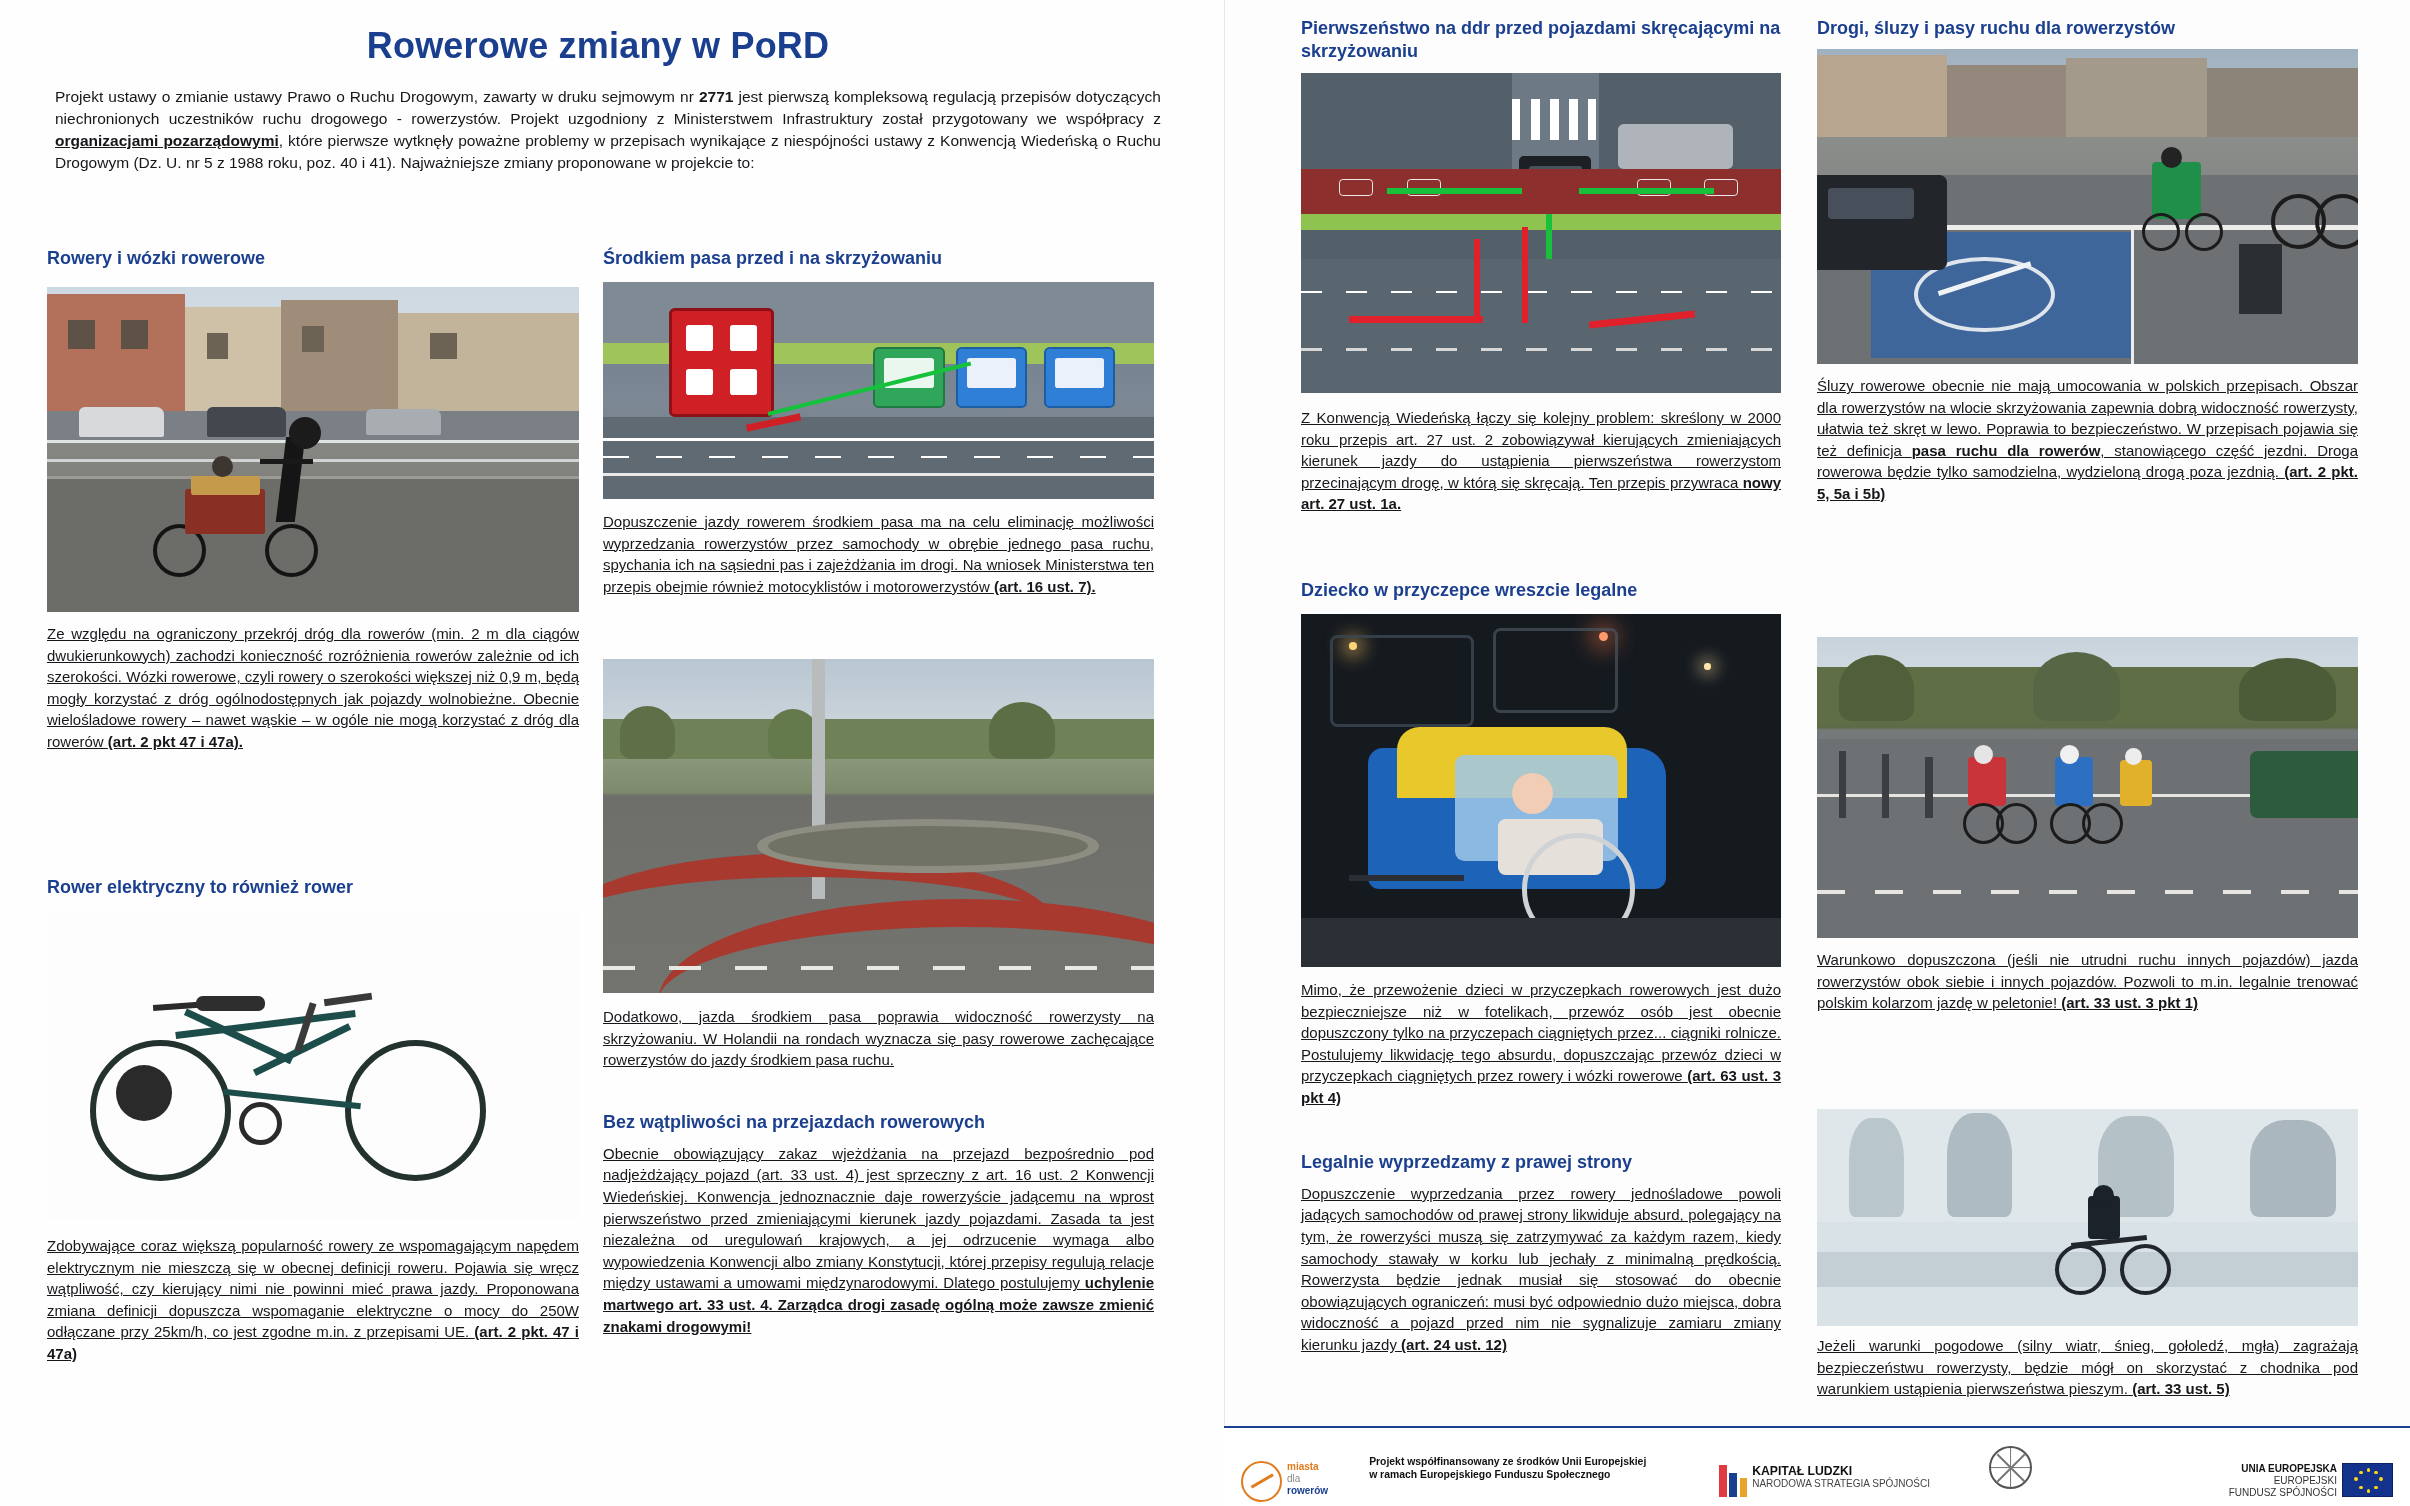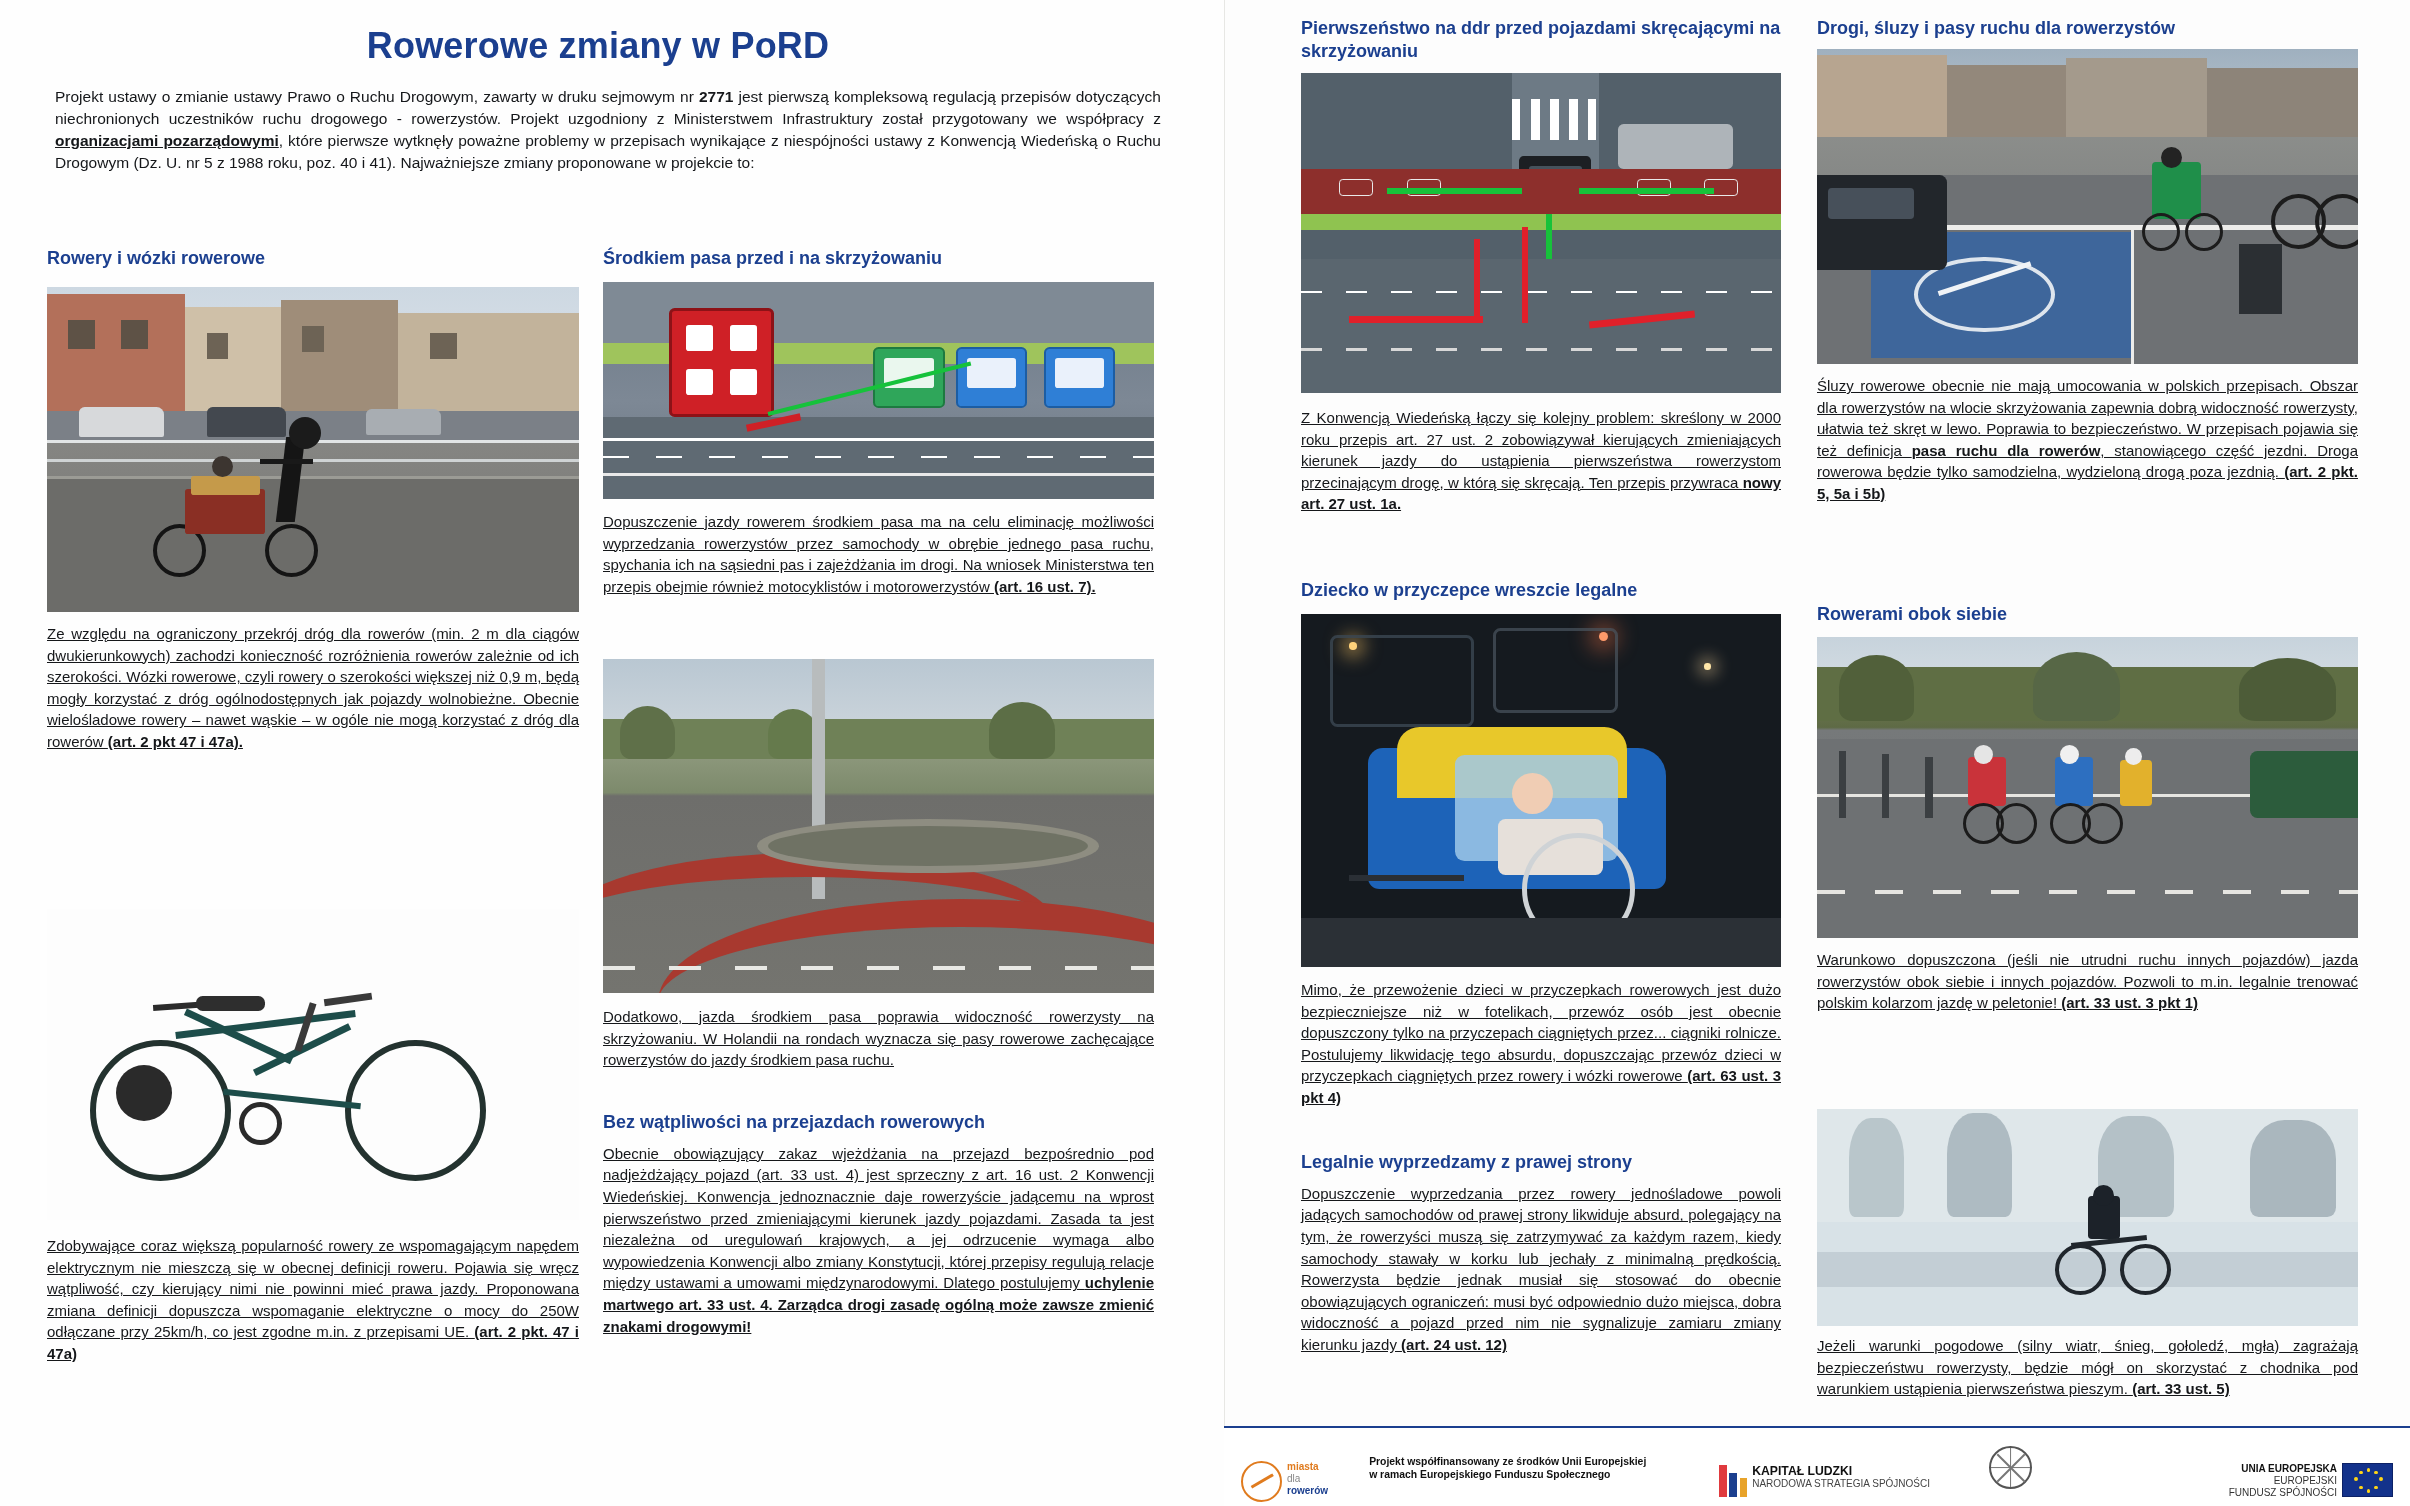--- a/index.html
+++ b/index.html
@@ -140,20 +140,23 @@
     <div style="position:absolute;left:40%;top:53%;width:10%;height:4.7px;background:#191919"></div>
     <div class="silhouette" style="left:31%;top:52%;width:21px;height:21px;background:#3c3530"></div>
   </div>
 
   <div class="col" style="left:47px; top:623px; width:532px;">
     <p class="body cap">
       Ze względu na ograniczony przekrój dróg dla rowerów (min. 2 m dla ciągów dwukierunkowych) zachodzi konieczność rozróżnienia rowerów zależnie od ich szerokości. Wózki rowerowe, czyli rowery o szerokości większej niż 0,9 m, będą mogły korzystać z dróg ogólnodostępnych jak pojazdy wolnobieżne. Obecnie wielośladowe rowery – nawet wąskie – w ogóle nie mogą korzystać z dróg dla rowerów <b>(art. 2 pkt 47 i 47a).</b>
     </p>
   </div>
 
+  <div class="col" style="left:47px; top:876px; width:527px;">
+    <h2 class="head">Rower elektryczny to również rower</h2>
+  </div>
 
   <div class="photo" style="left:47px; top:909px; width:532px; height:311px; position:absolute; background:#ffffff;">
     <div style="position:absolute;inset:0;background:#fdfdfd"></div>
 
     <div class="wheel" style="left:8%;top:42%;width:141px;height:141px;border-color:#23322f;border-width:6.6px;"></div>
     <div class="wheel" style="left:56%;top:42%;width:141px;height:141px;border-color:#23322f;border-width:6.6px;"></div>
     <div style="position:absolute;left:24%;top:36%;width:34%;height:6.6px;background:#1d4d4a;transform:rotate(-7deg)"></div>
     <div style="position:absolute;left:25%;top:40%;width:22%;height:6.6px;background:#1d4d4a;transform:rotate(25deg)"></div>
     <div style="position:absolute;left:38%;top:44%;width:20%;height:6.6px;background:#1d4d4a;transform:rotate(-26deg)"></div>
     <div style="position:absolute;left:33%;top:60%;width:26%;height:5.6px;background:#1d4d4a;transform:rotate(6deg)"></div>
@@ -359,23 +362,20 @@
     <div class="wheel" style="left:92%;top:46%;width:55px;height:55px;border-width:4.7px;border-color:#1c1c1c"></div>
     <div style="position:absolute;left:78%;top:62%;width:8%;height:22%;background:#2b2f33"></div>
   </div>
 
   <div class="col" style="left:1817px; top:375px; width:541px;">
     <p class="body">
       Śluzy rowerowe obecnie nie mają umocowania w polskich przepisach. Obszar dla rowerzystów na wlocie skrzyżowania zapewnia dobrą widoczność rowerzysty, ułatwia też skręt w lewo. Poprawia to bezpieczeństwo. W przepisach pojawia się też definicja <b>pasa ruchu dla rowerów</b>, stanowiącego część jezdni. Droga rowerowa będzie tylko samodzielna, wydzieloną drogą poza jezdnią. <b>(art. 2 pkt. 5, 5a i 5b)</b>
     </p>
   </div>
 
-  <div class="col" style="left:1817px; top:603px; width:537px;">
-    <h2 class="head">Rowerami obok siebie</h2>
-  </div>
 
   <div class="photo" style="left:1817px; top:637px; width:541px; height:301px; position:absolute;">
     <div style="position:absolute;inset:0;background:linear-gradient(#c7d3dc 0%,#d5dde3 18%,#6f7a52 19%,#5e6a45 30%,#76797a 31%,#6b6e70 100%)"></div>
 
     <div style="position:absolute;left:0;top:10%;width:100%;height:18%;background:#5f6e44"></div>
     <div style="position:absolute;left:4%;top:6%;width:14%;height:22%;background:#51603a;border-radius:50% 50% 18% 18%"></div>
     <div style="position:absolute;left:40%;top:5%;width:16%;height:23%;background:#576746;border-radius:50% 50% 18% 18%"></div>
     <div style="position:absolute;left:78%;top:7%;width:18%;height:21%;background:#4d5c38;border-radius:50% 50% 18% 18%"></div>
 
     <div style="position:absolute;left:0;top:34%;width:100%;height:66%;background:#6e7173"></div>

